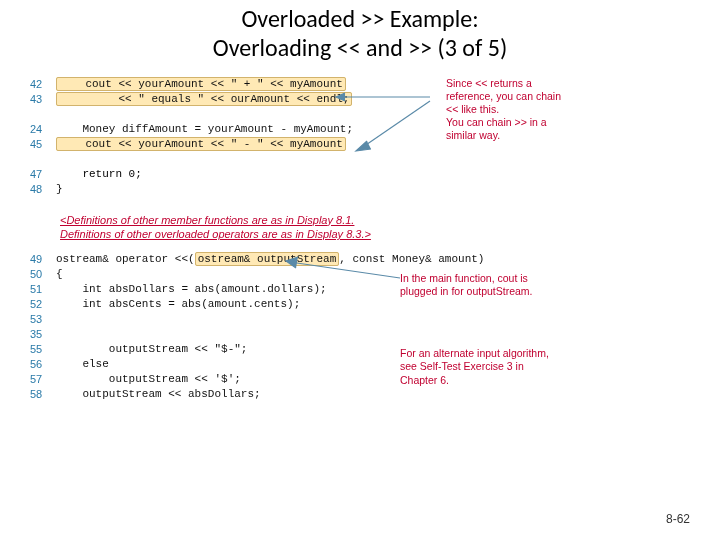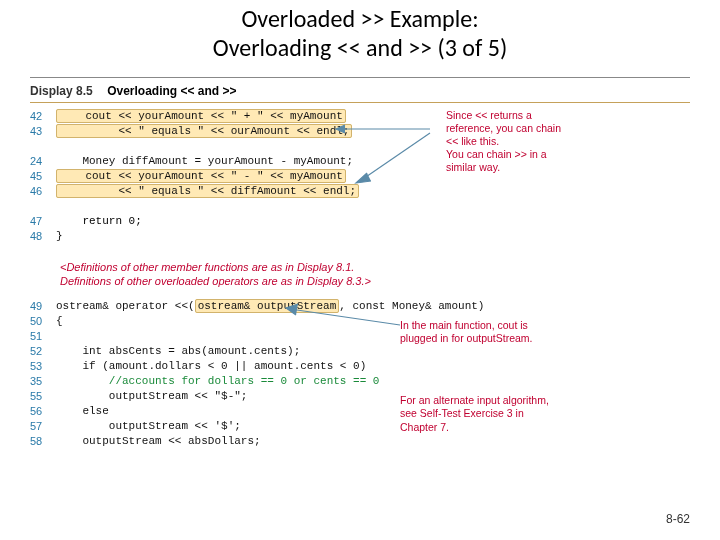--- a/index.html
+++ b/index.html
@@ -84,20 +84,21 @@
     line-height: 1.25;
   }
   .note-italic {
     position: absolute;
     color: #c00030;
     font-family: Arial, sans-serif;
     font-size: 11px;
     font-style: italic;
     line-height: 1.35;
     left: 60px;
+    text-decoration: underline;
   }
   .arrow {
     position: absolute;
     stroke: #5a8aa8;
     stroke-width: 1.2;
     fill: none;
   }
   .page-num {
     position: absolute;
     right: 30px;
@@ -111,24 +112,20 @@
 </style>
 </head>
 <body>
 
 <div class="slide">
   <div class="title">
     <span>Overloaded &gt;&gt; Example:</span><br>
     <span>Overloading &lt;&lt; and &gt;&gt; (3 of 5)</span>
   </div>
 
-  <div class="display-header">
-    <span class="disp">Display 8.5</span>
-    <span class="disp-title">Overloading &lt;&lt; and &gt;&gt;</span>
-  </div>
 
   <div class="code-area">
 
     <div>
       <div class="code-row">
           <span class="lineno">42</span>
           <span class="code"><span class="hl">    cout &lt;&lt; yourAmount &lt;&lt; " + " &lt;&lt; myAmount</span></span>
         </div>
       <div class="code-row">
           <span class="lineno">43</span>
@@ -138,24 +135,20 @@
           <span class="lineno"></span>
           <span class="code"> </span>
         </div>
       <div class="code-row">
           <span class="lineno">24</span>
           <span class="code">    Money diffAmount = yourAmount - myAmount;</span>
         </div>
       <div class="code-row">
           <span class="lineno">45</span>
           <span class="code"><span class="hl">    cout &lt;&lt; yourAmount &lt;&lt; " - " &lt;&lt; myAmount</span></span>
-        </div>
-      <div class="code-row">
-          <span class="lineno">46</span>
-          <span class="code"><span class="hl">         &lt;&lt; " equals " &lt;&lt; diffAmount &lt;&lt; endl;</span></span>
         </div>
       <div class="code-row">
           <span class="lineno"></span>
           <span class="code"> </span>
         </div>
       <div class="code-row">
           <span class="lineno">47</span>
           <span class="code kw-return">    return 0;</span>
         </div>
       <div class="code-row">
@@ -186,32 +179,31 @@
       <div class="code-row">
         <span class="lineno">49</span>
         <span class="code"><span>ostream&amp; operator &lt;&lt;(</span><span class="hl-small">ostream&amp; outputStream</span><span>, const Money&amp; amount)</span></span>
       </div>
       <div class="code-row">
           <span class="lineno">50</span>
           <span class="code">{</span>
         </div>
       <div class="code-row">
           <span class="lineno">51</span>
+          <span class="code">    int absDollars = abs(amount.dollars);</span>
         </div>
       <div class="code-row">
           <span class="lineno">52</span>
           <span class="code">    int absCents = abs(amount.cents);</span>
         </div>
       <div class="code-row">
           <span class="lineno">53</span>
-          <span class="code">    if (amount.dollars &lt; 0 || amount.cents &lt; 0)</span>
         </div>
       <div class="code-row">
           <span class="lineno">35</span>
-          <span class="code comment-green">        //accounts for dollars == 0 or cents == 0</span>
         </div>
       <div class="code-row">
           <span class="lineno">55</span>
           <span class="code">        outputStream &lt;&lt; "$-";</span>
         </div>
       <div class="code-row">
           <span class="lineno">56</span>
           <span class="code">    else</span>
         </div>
       <div class="code-row">
@@ -225,19 +217,19 @@
 
       <div class="note" style="left:370px; top:20px; width:200px; white-space:pre-line;">In the main function, cout is
 plugged in for outputStream.</div>
       <svg class="arrow" style="left:250px; top:4px;" width="130" height="30">
         <path d="M120 22 L10 6"></path>
         <path d="M18 1 L6 5 L16 12" fill="#5a8aa8"></path>
       </svg>
 
       <div class="note" style="left:370px; top:95px; width:210px; white-space:pre-line;">For an alternate input algorithm,
 see Self-Test Exercise 3 in
-Chapter 7.</div>
+Chapter 6.</div>
     </div>
 
   </div>
 </div>
 
 <div class="page-num">8-62</div>
 
 </body></html>

